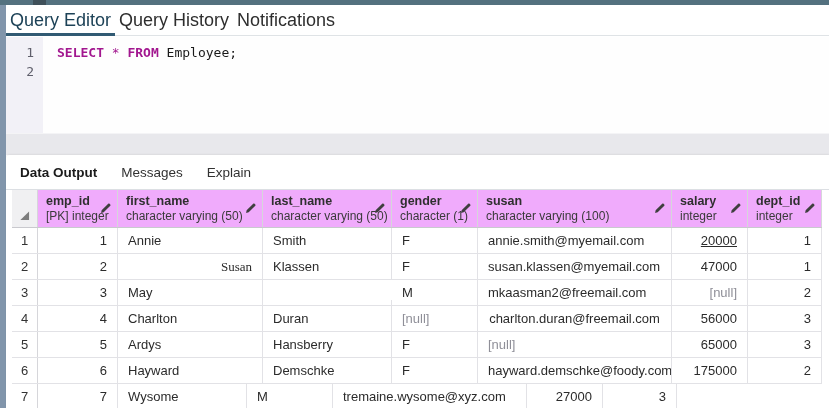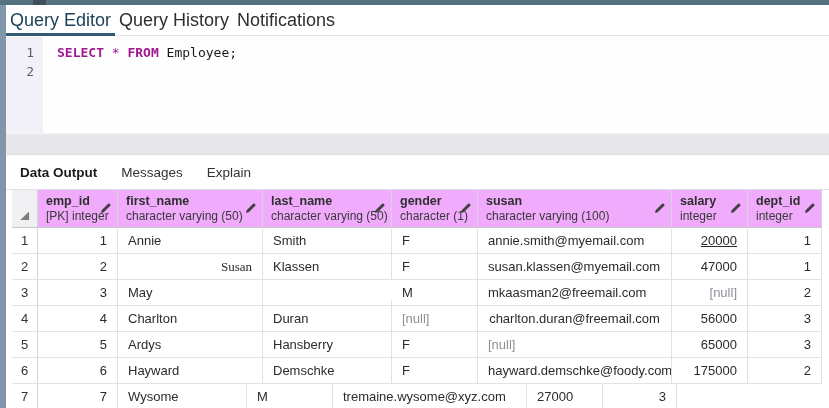--- a/index.html
+++ b/index.html
@@ -202,19 +202,19 @@
             <div class="dc" style="width: 194px; text-align: left;">hayward.demschke@foody.com</div>
             <div class="dc" style="width: 76px; text-align: right;">175000</div>
             <div class="dc" style="width: 74px; text-align: right;">2</div>
           </div>
           <div class="gridrow">
             <div class="rn">7</div>
             <div class="dc" style="width: 80px; text-align: right;">7</div>
             <div class="dc" style="width: 129px; text-align: left;">Wysome</div>
             <div class="dc" style="width: 86px; text-align: left;">M</div>
             <div class="dc" style="width: 194px; text-align: left;">tremaine.wysome@xyz.com</div>
-            <div class="dc" style="width: 76px; ">27000</div>
+            <div class="dc" style="width: 76px; text-align: right;">27000</div>
             <div class="dc" style="width: 74px; text-align: right;">3</div>
           </div>
         </div>
     </div>
   </div>
 </div>
 
 </body></html>

